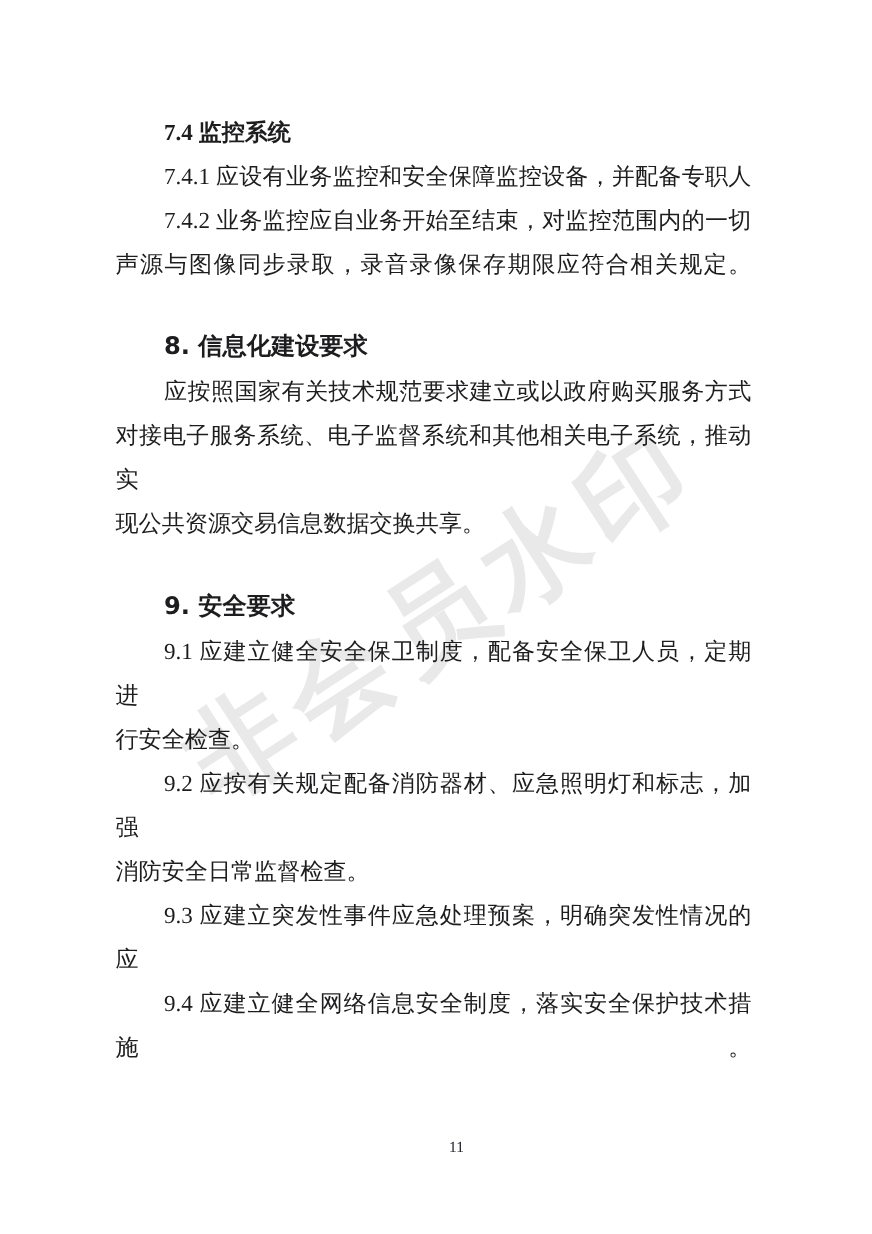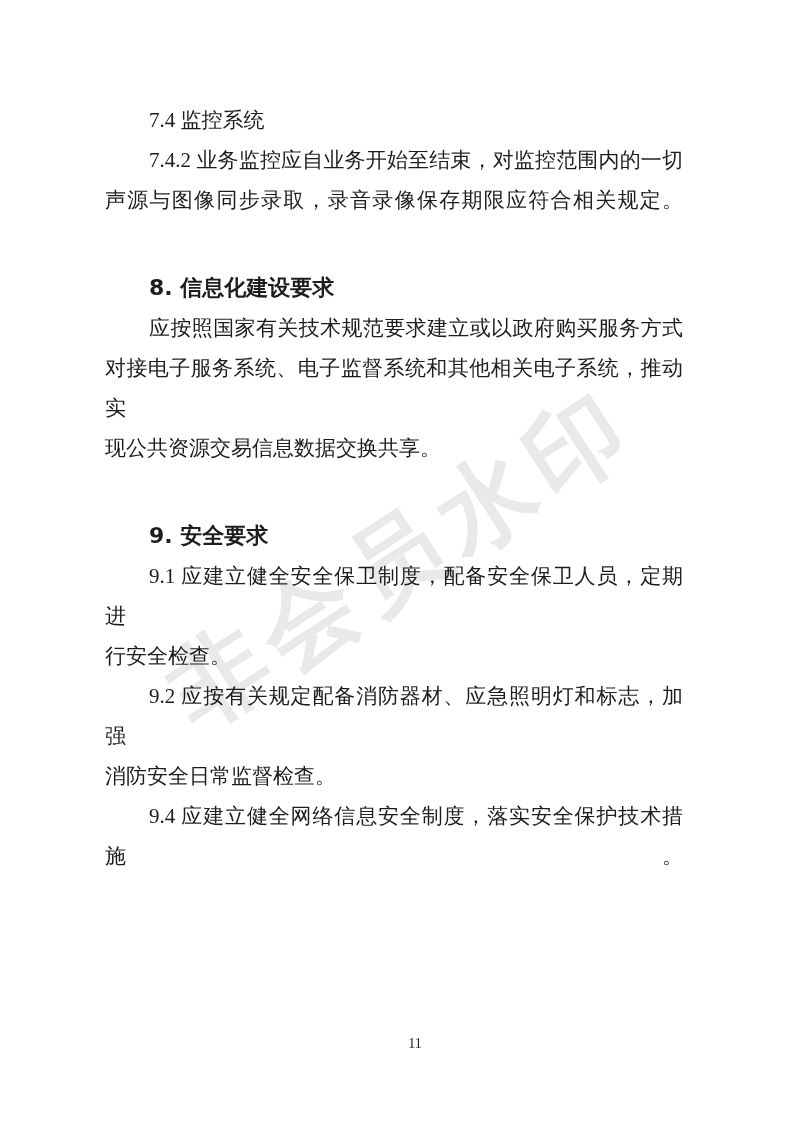--- a/index.html
+++ b/index.html
@@ -38,27 +38,27 @@
     font-size: 21px;
     line-height: 40px;
     white-space: normal;
   }
   .ind { text-indent: 44px; }
   .just {
     text-align: justify;
     text-align-last: justify;
     text-justify: inter-character;
   }
-  .sub { font-weight: 400; }
+  .sub { font-weight: 700; }
   .h {
     font-family: "DejaVu Sans", "Liberation Sans", sans-serif;
     font-weight: 700;
     font-size: 22px;
     line-height: 40px;
-    margin-top: 48px;
+    margin-top: 36px;
   }
   .footer {
     position: absolute;
     z-index: 1;
     left: 0;
     top: 1036px;
     width: 100%;
     text-align: center;
     font-family: "Liberation Serif", "DejaVu Serif", serif;
     font-size: 14px;
@@ -68,32 +68,34 @@
 </style>
 </head>
 <body>
 
 <div class="page">
 
   <div class="watermark">非会员水印</div>
 
   <div class="content">
     <div class="ln ind sub">7.4 监控系统</div>
+    <div class="ln ind just">7.4.1 应设有业务监控和安全保障监控设备，并配备专职人</div>
     <div class="ln ind just">7.4.2 业务监控应自业务开始至结束，对监控范围内的一切</div>
     <div class="ln just">声源与图像同步录取，录音录像保存期限应符合相关规定。</div>
 
     <div class="ln ind h">8. 信息化建设要求</div>
     <div class="ln ind just">应按照国家有关技术规范要求建立或以政府购买服务方式</div>
     <div class="ln just">对接电子服务系统、电子监督系统和其他相关电子系统，推动实</div>
     <div class="ln">现公共资源交易信息数据交换共享。</div>
 
     <div class="ln ind h">9. 安全要求</div>
     <div class="ln ind just">9.1 应建立健全安全保卫制度，配备安全保卫人员，定期进</div>
     <div class="ln">行安全检查。</div>
     <div class="ln ind just">9.2 应按有关规定配备消防器材、应急照明灯和标志，加强</div>
     <div class="ln">消防安全日常监督检查。</div>
+    <div class="ln ind just">9.3 应建立突发性事件应急处理预案，明确突发性情况的应</div>
     <div class="ln ind just">9.4 应建立健全网络信息安全制度，落实安全保护技术措施。</div>
 
   </div>
 
   <div class="footer">11</div>
 
 </div>
 
 </body></html>

